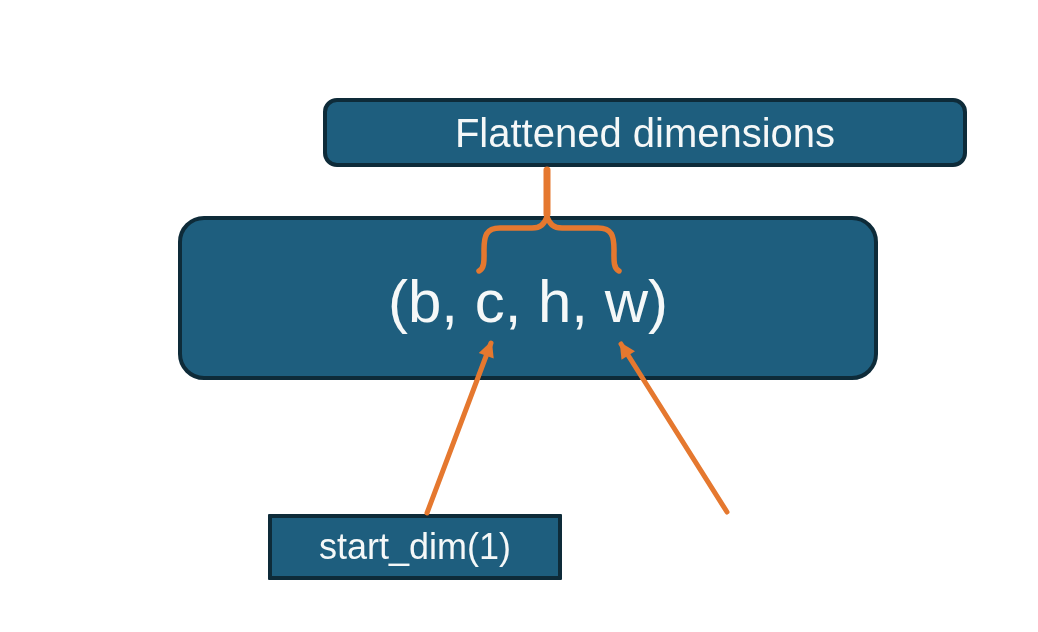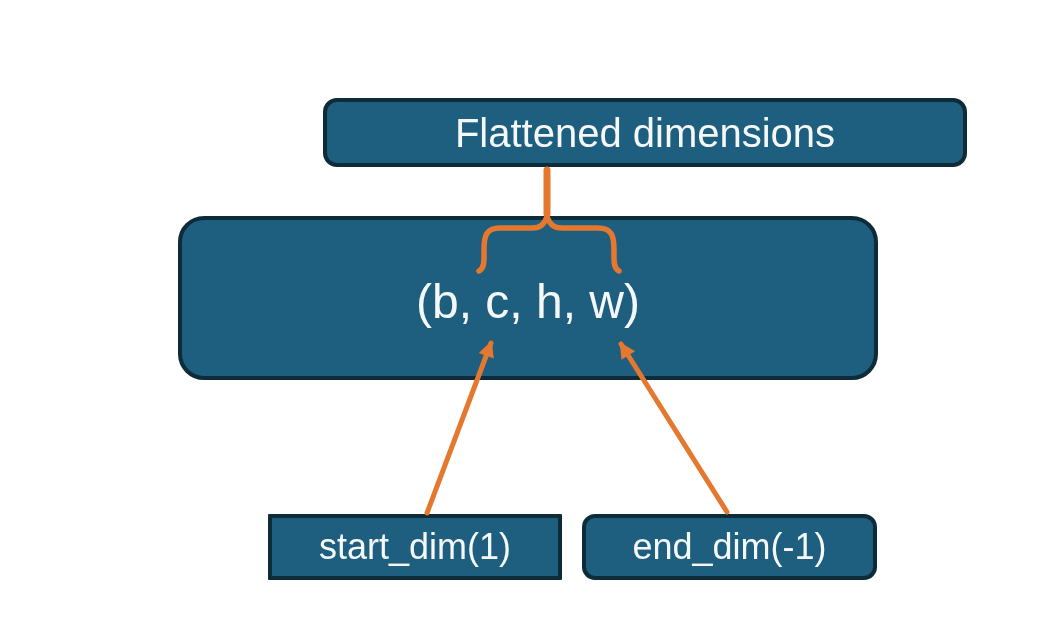--- a/index.html
+++ b/index.html
@@ -36,21 +36,21 @@
     left: 292px; top: 98px;
     width: 644px; height: 69px;
     border-radius: 14px;
     font-size: 40px;
     margin-left: 31px;
   }
   .node-main {
     left: 178px; top: 216px;
     width: 700px; height: 164px;
     border-radius: 26px;
-    font-size: 48px;
+    font-size: 60px;
   }
   .node-main .shape-text { margin-top: 8px; }
   .node-start {
     left: 268px; top: 514px;
     width: 294px; height: 66px;
     border-radius: 1px;
     font-size: 36px;
   }
   .node-end {
     left: 582px; top: 514px;
@@ -83,23 +83,20 @@
   </div>
 
   <div class="node node-main">
     <span class="shape-text">(b, c, h, w)</span>
   </div>
 
   <div class="node node-start">
     <span>start_dim(1)</span>
   </div>
 
-  <div class="node node-end">
-    <span>end_dim(-1)</span>
-  </div>
 
   <svg class="overlay" viewBox="0 0 1038 632" xmlns="http://www.w3.org/2000/svg">
     <defs>
       <marker id="arrowhead" viewBox="0 0 10 10" refX="8.5" refY="5" markerWidth="4" markerHeight="3.2" orient="auto-start-reverse">
         <path class="head" d="M0 0 L10 5 L0 10 Z"></path>
       </marker>
     </defs>
 
     <line class="stroke" x1="547" y1="170" x2="547" y2="214" stroke-width="7"></line>
 

